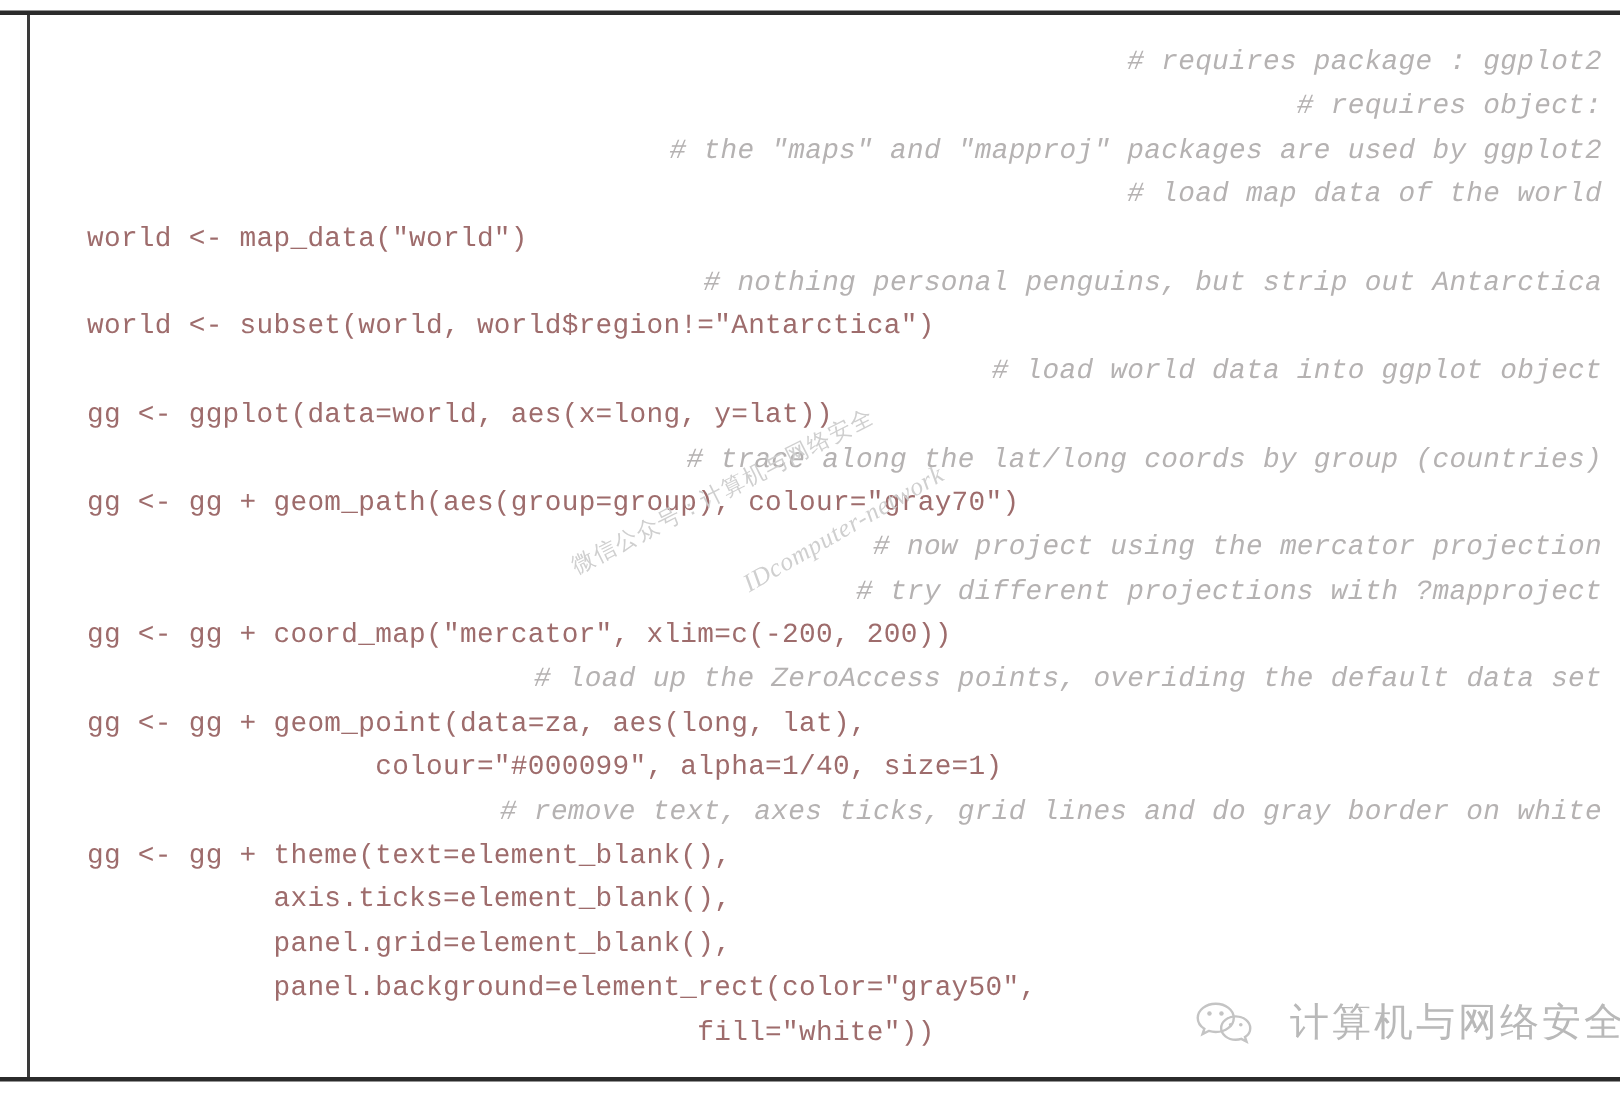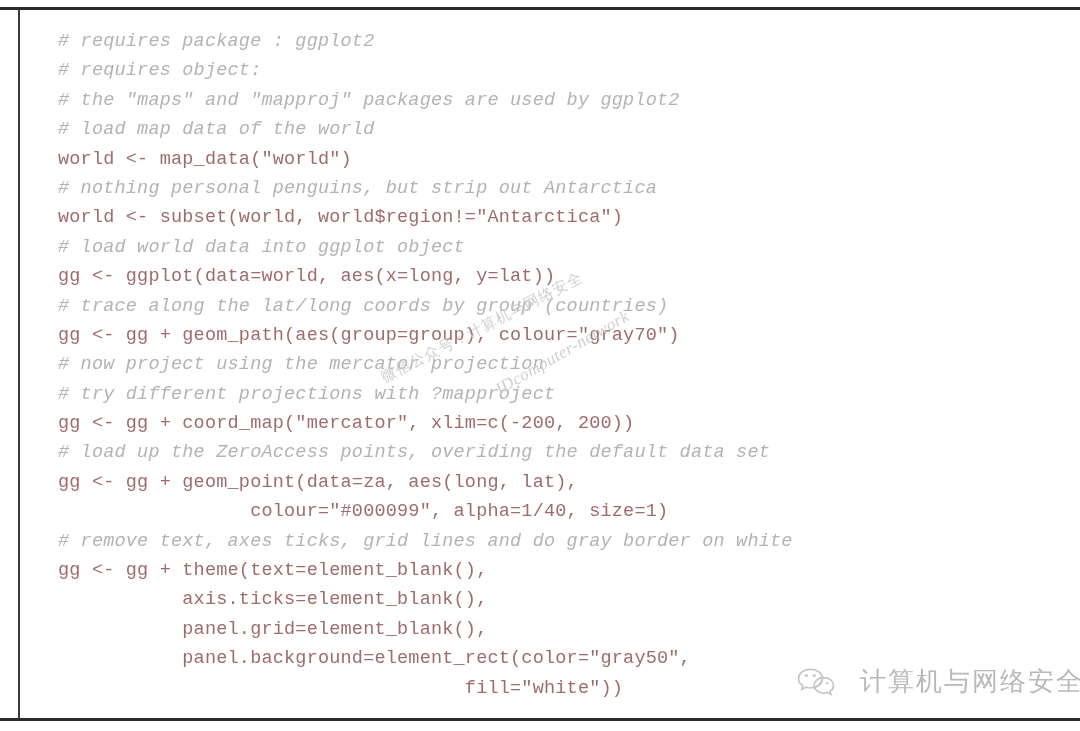--- a/index.html
+++ b/index.html
@@ -60,20 +60,21 @@
     height: 29.4px;
     line-height: 29.4px;
     white-space: pre;
     font-size: 18.5px;
     letter-spacing: 0.2px;
     font-family: "Liberation Mono", "DejaVu Sans Mono", monospace;
   }
   .line.comment {
     color: #b5b2b2;
     font-style: italic;
+    text-align: right;
   }
   .line.code {
     color: #9e6c6c;
     font-style: normal;
   }
   .line.blank {
     color: transparent;
   }
 
   

